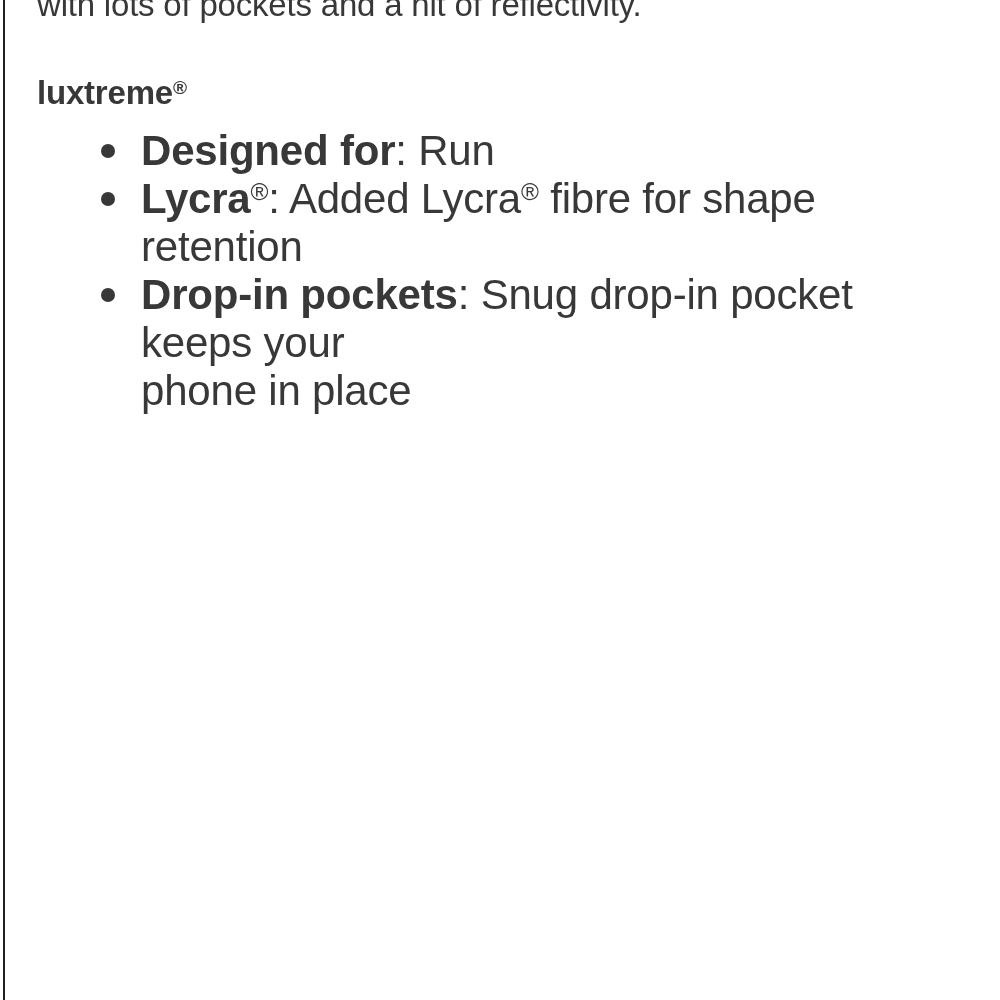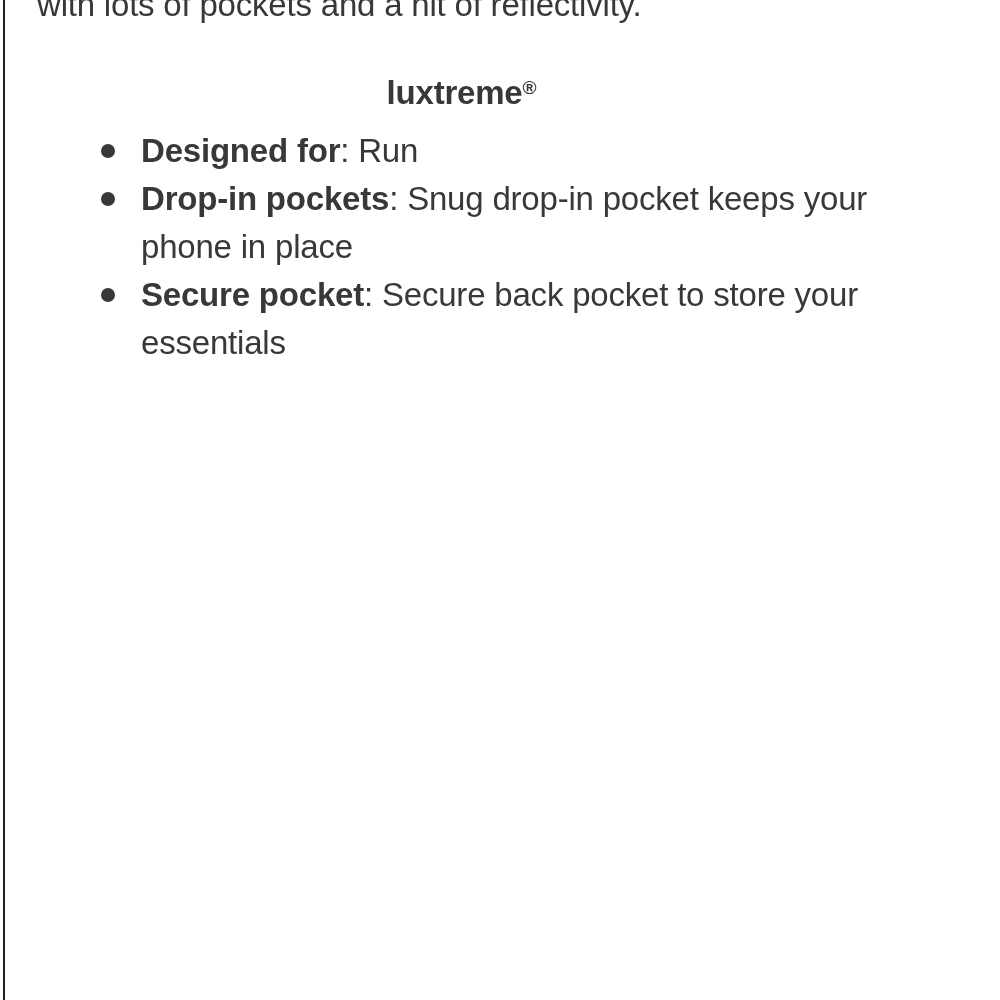--- a/index.html
+++ b/index.html
@@ -42,31 +42,30 @@
   }
   .para.intro {
     margin-top: -19px; 
   }
   h3.hd {
     font-size: 33px;
     line-height: 48px;
     font-weight: 700;
     margin: 39px 0 4px 0;
     letter-spacing: -0.2px;
-    text-align: center;
   }
   ul.features {
     list-style: none;
     margin: 10px 0 0 0;
     padding: 0;
   }
   ul.features li {
     position: relative;
     padding-left: 104px;
-    font-size: 33px;
+    font-size: 42px;
     line-height: 48px;
     white-space: pre-line;
     letter-spacing: -0.2px;
   }
   ul.features li::before {
     content: "";
     position: absolute;
     left: 64px;
     top: 17px;
     width: 14px;
@@ -91,20 +90,19 @@
   <div class="content">
 
     <p class="para intro">with lots of pockets and a hit of reflectivity.</p>
 
     <h3 class="hd"><span>luxtreme</span><span class="sup">®</span></h3>
 
 
 
     <ul class="features">
         <li><span class="b">Designed for</span><span>: Run</span></li>
+        <li><span class="b">Lycra</span><span class="sup">®</span><span>: Added Lycra</span><span class="sup">®</span><span> fibre for shape retention</span></li>
         <li><span class="b">Drop-in pockets</span><span>: Snug drop-in pocket keeps your
 phone in place</span></li>
-        <li><span class="b">Secure pocket</span><span>: Secure back pocket to store your
-essentials</span></li>
       </ul>
 
   </div>
 </div>
 
 </body></html>

